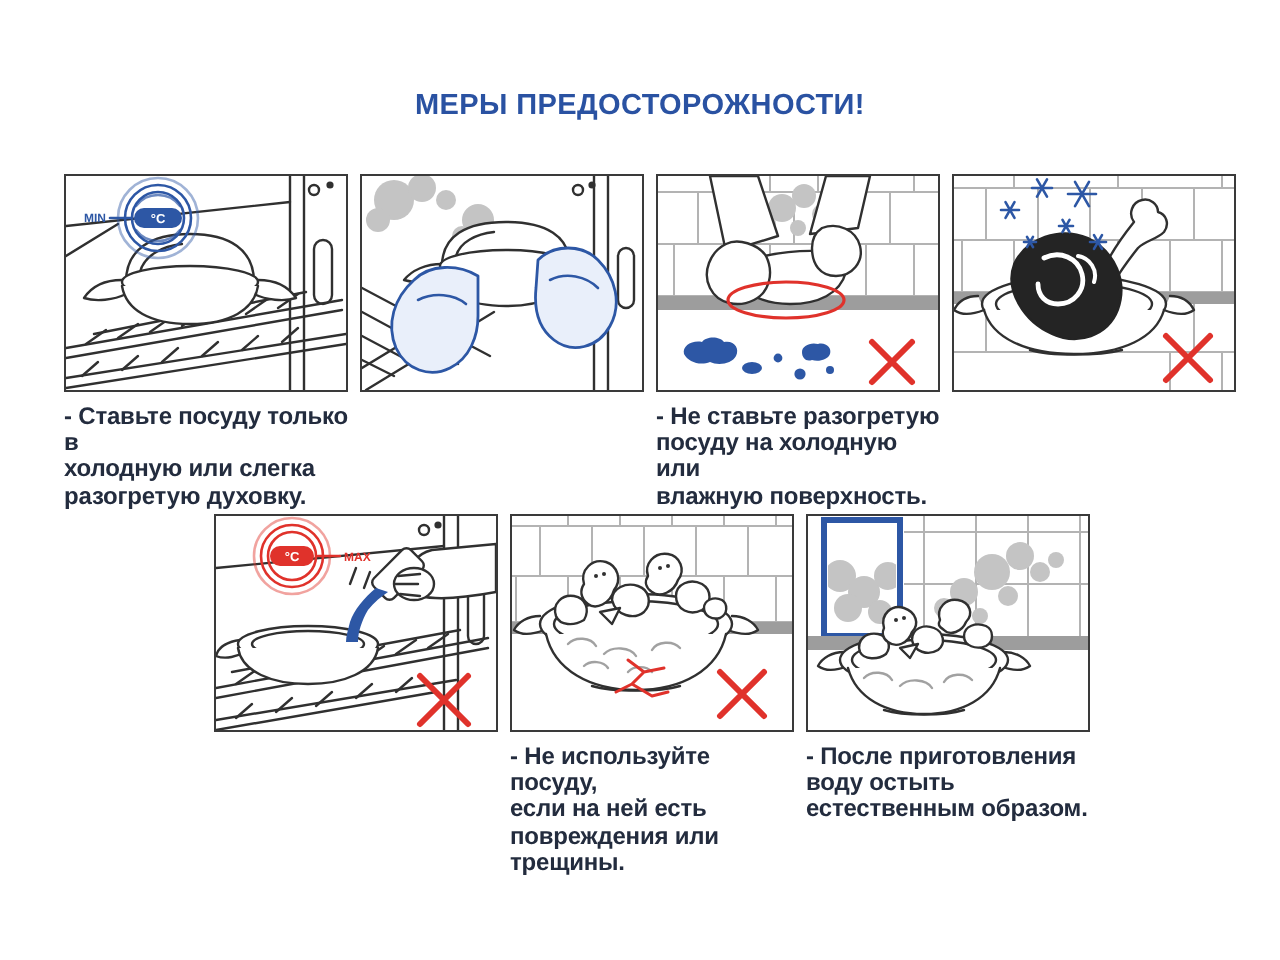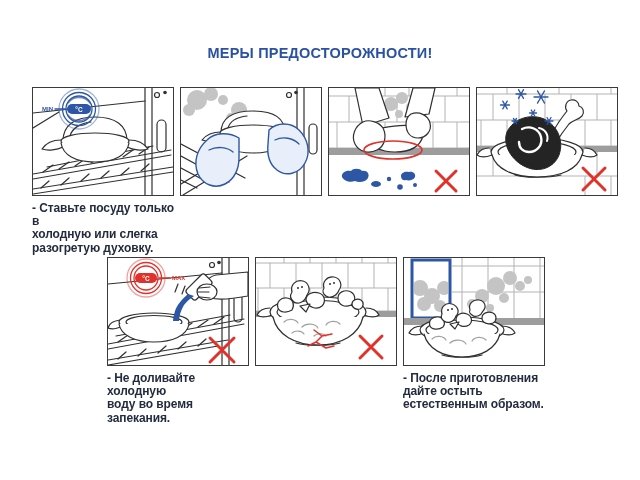--- a/index.html
+++ b/index.html
@@ -189,20 +189,23 @@
         <path d="M13,89 c-1,-4 4,-7 9,-6 c2,-3 9,-3 11,0 c5,-1 8,3 6,7 c-2,4 -9,5 -13,3 c-5,2 -11,0 -13,-4 z"></path>
         <ellipse cx="47" cy="96" rx="5" ry="3"></ellipse>
         <circle cx="60" cy="91" r="2.2"></circle>
         <path d="M72,88 c0,-3 4,-5 8,-4 c4,-1 7,2 6,5 c-1,3 -6,4 -9,3 c-3,1 -5,-1 -5,-4 z"></path>
         <circle cx="71" cy="99" r="2.8"></circle>
           <circle cx="86" cy="97" r="2"></circle>
       </g>
       <path class="xmark" d="M107,83 L127,103 M127,83 L107,103"></path>
     </svg>
   </div>
+  <figcaption class="caption">- Не ставьте разогретую
+посуду на холодную или
+влажную поверхность.</figcaption>
 </figure>
 
 <figure class="panel" style="left:476px;top:87px">
   <div class="art-frame">
     <svg viewBox="0 0 140 107">
       <g class="tile">
         <line x1="0" y1="6" x2="140" y2="6"></line>
           <line x1="0" y1="32" x2="140" y2="32"></line>
         <line x1="0" y1="58" x2="140" y2="58"></line>
           <line x1="0" y1="88" x2="140" y2="88"></line>
@@ -327,22 +330,20 @@
       <g>
         <path class="lnf" d="M140,14 L108,17 C100,19 96,25 98,31 L102,40 C110,42 124,41 140,38 Z"></path>
         <rect class="lnf" x="84" y="16" width="14" height="26" rx="3" transform="rotate(-135 91 29)"></rect>
         <ellipse class="lnf" cx="99" cy="34" rx="10" ry="8"></ellipse>
         <path class="ln" d="M91,30 l11,-1 M90,34 l11,0 M92,39 l10,1"></path>
       </g>
       <path class="blf" d="M80,36 C74,41 69,47 67,53 C66,57 65,60 65,63 L71,63 C71,58 73,52 76,47 C79,43 83,40 86,38 Z"></path>
       <path class="xmark" d="M102,80 L126,104 M126,80 L102,104"></path>
     </svg>
   </div>
-  <figcaption class="caption">- Не доливайте холодную
-воду во время запекания.</figcaption>
 </figure>
 
 <figure class="panel" style="left:255px;top:257px">
   <div class="art-frame">
     <svg viewBox="0 0 140 107">
       <g class="tile">
         <line x1="0" y1="5" x2="140" y2="5"></line>
           <line x1="0" y1="30" x2="140" y2="30"></line>
           <line x1="0" y1="53" x2="140" y2="53"></line>
         <line x1="14" y1="5" x2="14" y2="30"></line>
@@ -390,20 +391,24 @@
             <path d="M46,69 a9,6 0 0 1 16,1"></path>
           <path d="M70,67 a8,6 0 0 1 14,-1"></path>
             <path d="M36,75 a7,5 0 0 1 12,1"></path>
           <path d="M58,78 a7,5 0 0 1 12,0"></path>
         </g>
       </g>
       <path class="rd" stroke-width="1.5" d="M58,72 L66,78 L60,84 L70,90 M66,78 L76,76 M60,84 L52,88 M70,90 L78,88"></path>
       <path class="xmark" d="M104,78 L126,100 M126,78 L104,100"></path>
     </svg>
   </div>
+  <figcaption class="caption" style="width:128px">- Не используйте посуду,
+если на ней есть
+повреждения или
+трещины.</figcaption>
 </figure>
 
 <figure class="panel" style="left:403px;top:257px">
   <div class="art-frame">
     <svg viewBox="0 0 140 107">
       <g class="tile">
         <line x1="48" y1="8" x2="140" y2="8"></line>
           <line x1="48" y1="34" x2="140" y2="34"></line>
         <line x1="58" y1="0" x2="58" y2="60"></line>
           <line x1="84" y1="0" x2="84" y2="60"></line>
@@ -455,15 +460,15 @@
         <path class="ln" d="M38,97 C48,100 68,100 78,97"></path>
         <g class="ln" opacity="0.45">
           <path d="M28,81 a8,6 0 0 1 14,1"></path>
             <path d="M46,85 a9,6 0 0 1 16,1"></path>
           <path d="M68,83 a8,6 0 0 1 14,-1"></path>
         </g>
       </g>
     </svg>
   </div>
   <figcaption class="caption">- После приготовления
-дайте остыть
+воду остыть
 естественным образом.</figcaption>
 </figure>
 
 </body></html>

